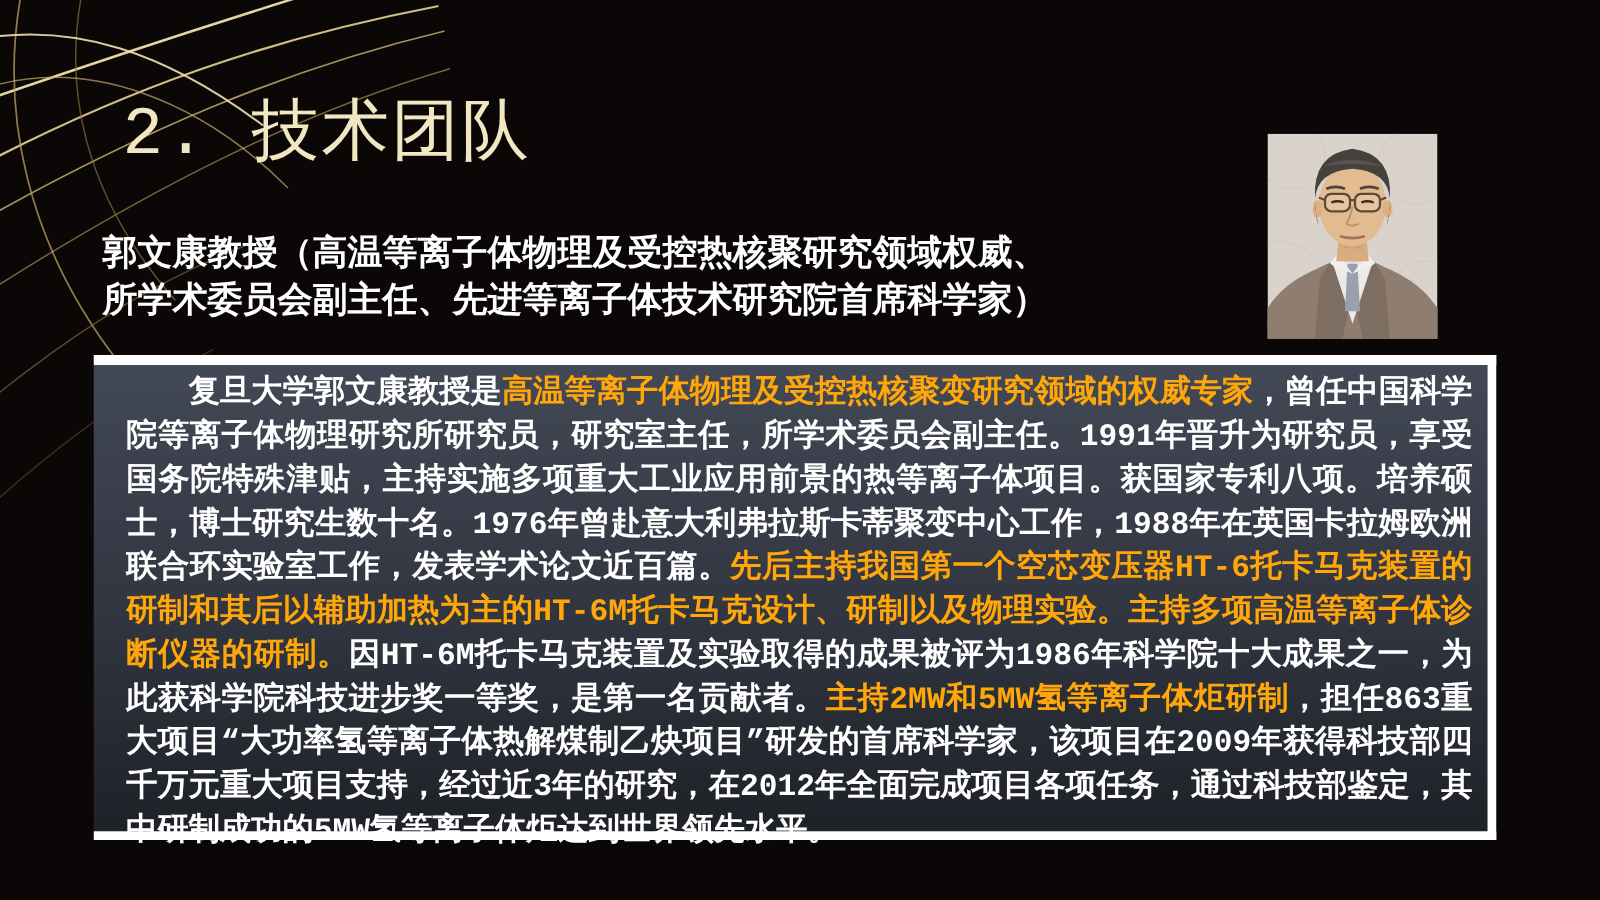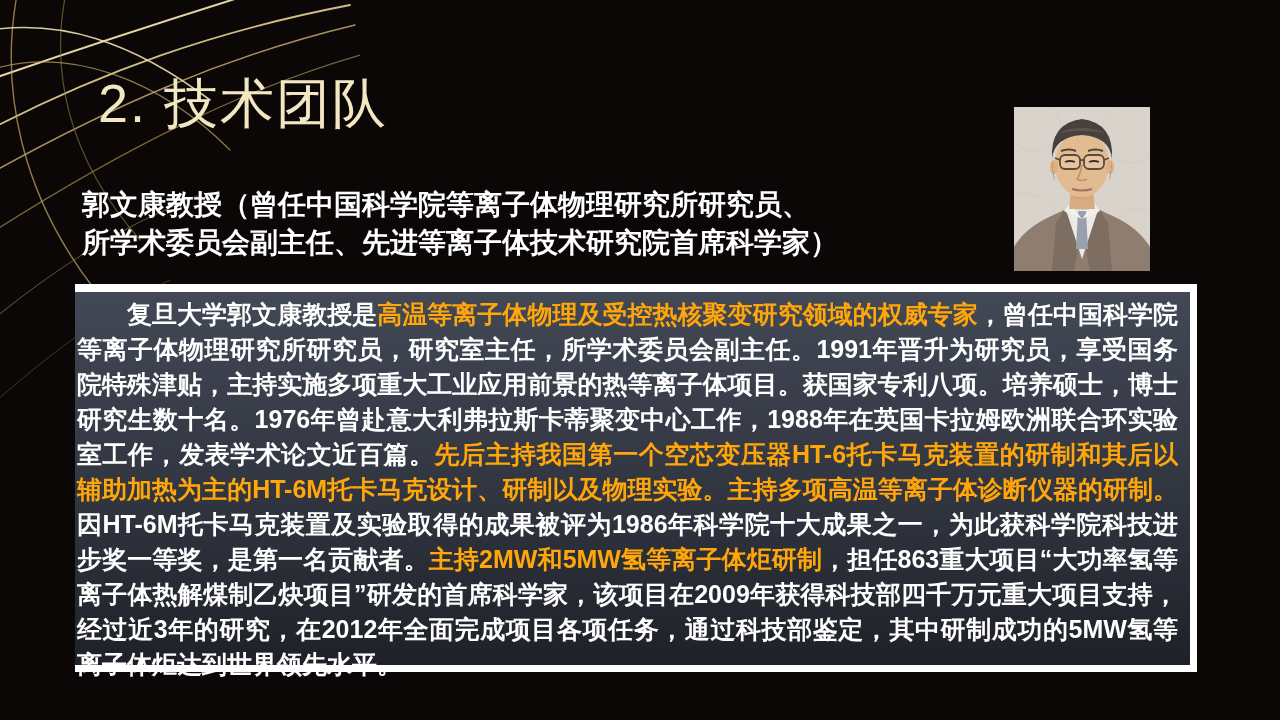--- a/index.html
+++ b/index.html
@@ -1,21 +1,21 @@
 <!DOCTYPE html>
 <html style="--accent: #FFA60A; --title-color: #F2E7C3; --panel-border: #FFFFFF;"><head>
 <meta charset="utf-8">
 <style>
   html,body{margin:0;padding:0;background:#000;}
   .slide{
     position:relative;
     width:1280px;height:720px;
     background:#0b0706;
     overflow:hidden;
-    font-family:Liberation Sans, sans-serif;
+    font-family:Liberation Mono, monospace;
   }
   .decor{position:absolute;left:0;top:0;pointer-events:none;}
   .title-row{
     position:absolute;left:98px;top:68px;
     display:flex;align-items:baseline;gap:14px;
     color:var(--title-color,#F2E7C3);
     white-space:nowrap;
   }
   .title-main{font-size:54px;font-weight:400;letter-spacing:2px;}
   .title-suffix{font-size:30px;font-weight:700;letter-spacing:1px;}
@@ -31,21 +31,21 @@
   .bio-panel{
     position:absolute;left:75px;top:284px;
     width:1122px;height:388px;
     box-sizing:border-box;
     border:7px solid var(--panel-border,#fff);
     border-left:none;border-top-width:8px;
     background:linear-gradient(180deg,#424855 0%,#313540 55%,#1e2127 100%);
   }
   .bio-paragraph{
     margin:0;
-    padding:5px 12px 0 2px;
+    padding:5px 12px 0 26px;
     color:#fff;
     font-size:25px;font-weight:700;
     line-height:35px;
     text-align:justify;
     text-indent:2em;
   }
   .bio-paragraph .hl{color:var(--accent,#FFA60A);}
 </style>
 </head>
 <body>
@@ -65,21 +65,21 @@
       <path d="M-20,330 C40,280 110,230 200,195" stroke="#9a834a" stroke-width="1.1" opacity="0.55"></path>
       <path d="M-25,420 C30,370 90,320 170,280" stroke="#85703e" stroke-width="1.0" opacity="0.45"></path>
     </g>
   </svg>
 
   <div class="title-row">
     <span class="title-main">2. 技术团队</span>
   </div>
 
   <div class="subtitle">
-      <div>郭文康教授（曾任中国科学院等离子体物理研究所研究员、</div>
+      <div>郭文康教授（高温等离子体物理及受控热核聚研究领域权威、</div>
       <div>所学术委员会副主任、先进等离子体技术研究院首席科学家）</div>
     </div>
 
   <svg class="portrait" viewBox="0 0 136 164" aria-hidden="true">
     <rect x="0" y="0" width="136" height="164" fill="#d9d3cc"></rect>
     <g fill="none" stroke="#c9c2ba" stroke-width="0.8" opacity="0.5">
       <circle cx="20" cy="18" r="26"></circle>
         <circle cx="118" cy="26" r="30"></circle>
       <circle cx="10" cy="120" r="34"></circle>
         <circle cx="126" cy="130" r="28"></circle>

